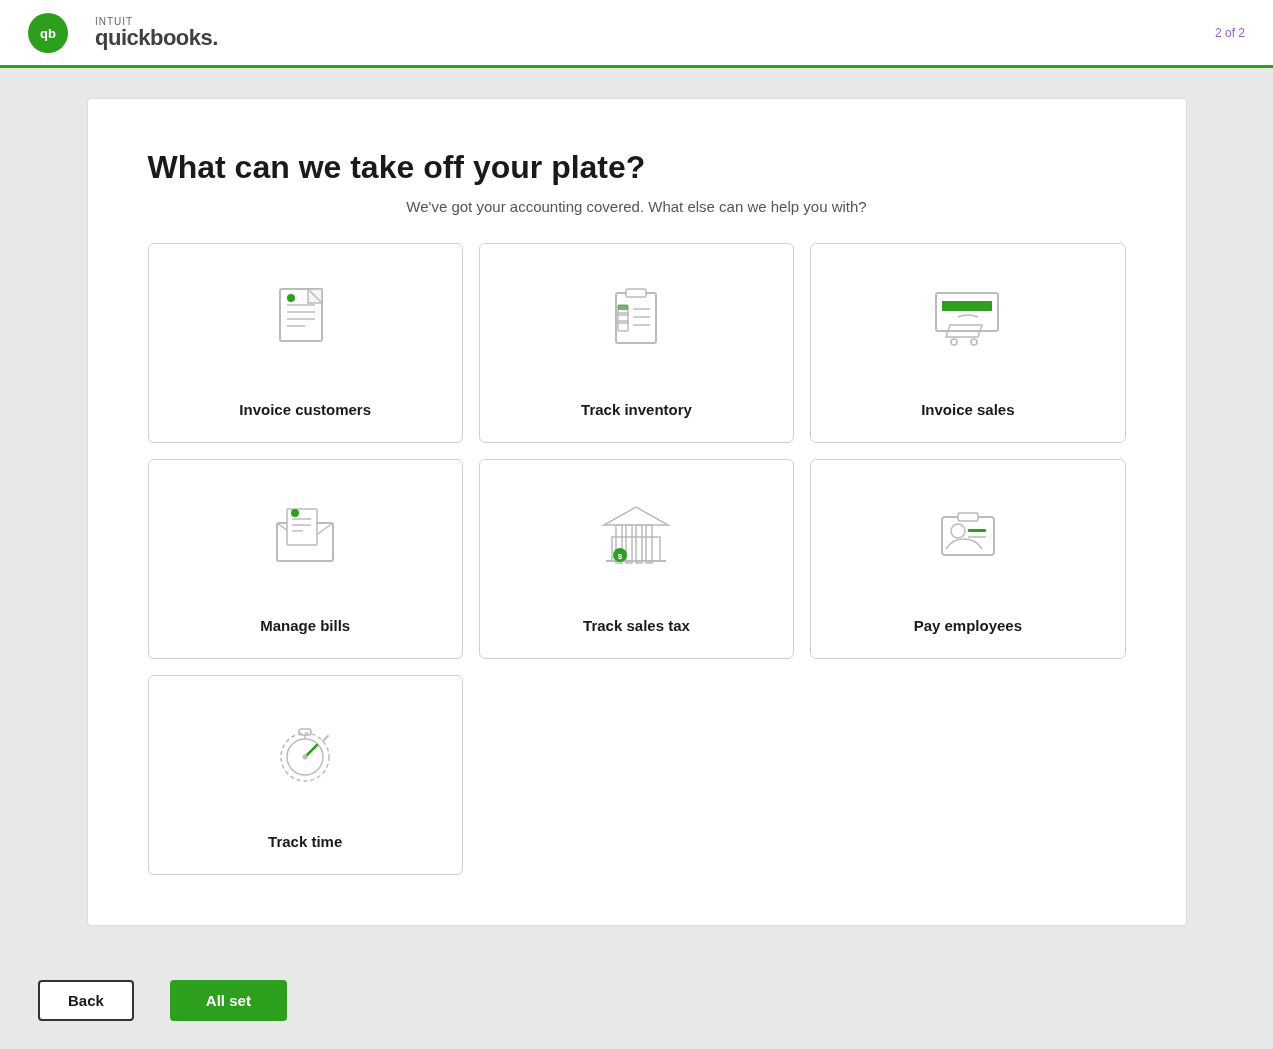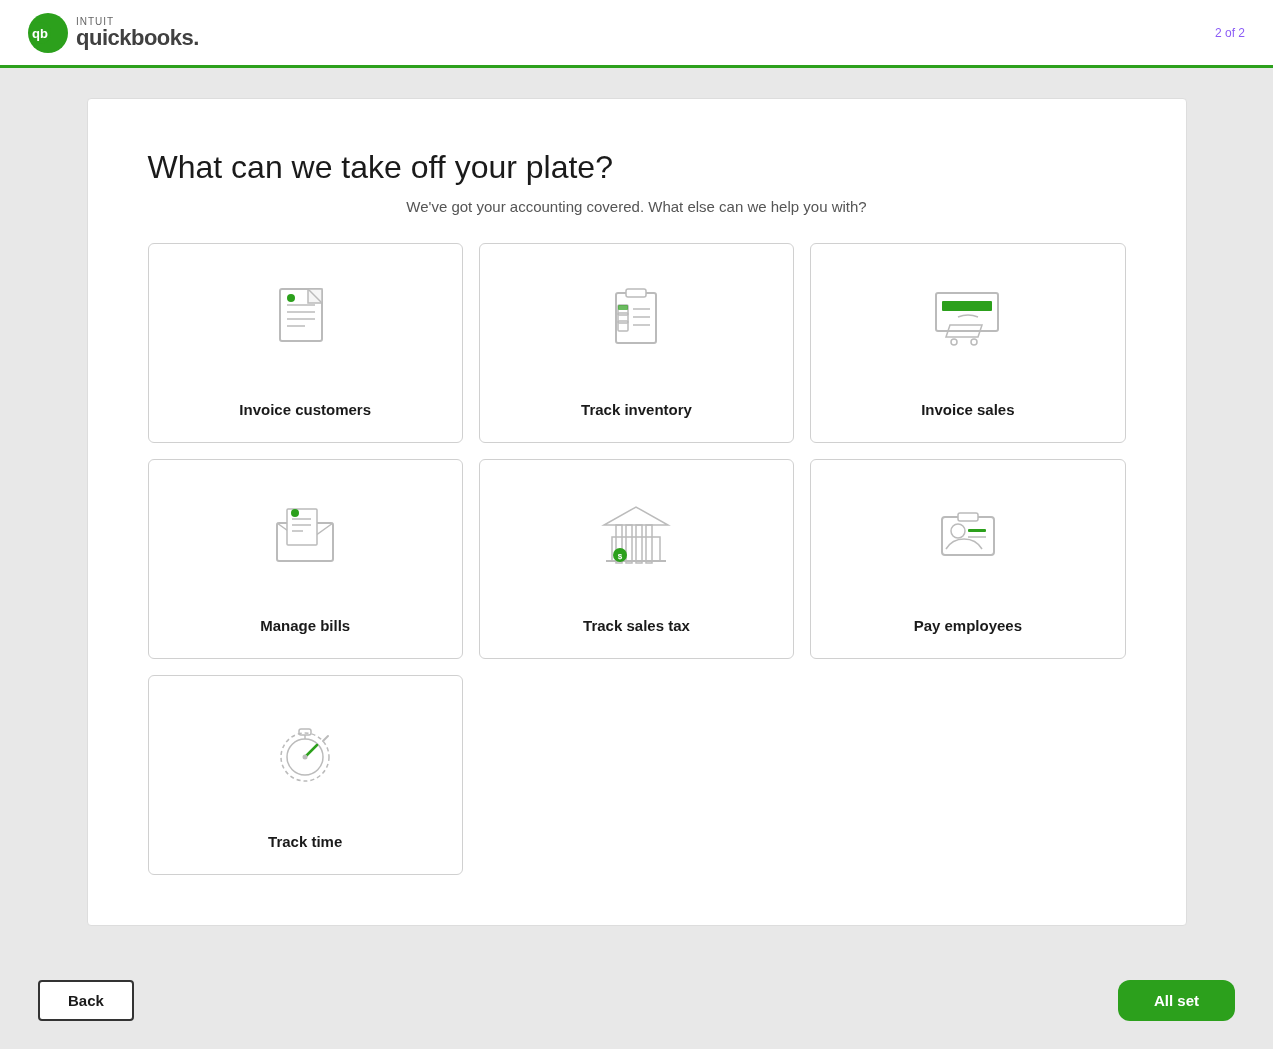--- a/index.html
+++ b/index.html
@@ -27,30 +27,31 @@
       align-items: center;
       gap: 8px;
     }
     .logo-circle {
       width: 40px;
       height: 40px;
       background: #2ca01c;
       border-radius: 50%;
       display: flex;
       align-items: center;
-      justify-content: flex-start;
+      justify-content: center;
     }
     .logo-circle svg {
       width: 24px;
       height: 24px;
     }
     .logo-text {
       display: flex;
       flex-direction: column;
       line-height: 1;
+      margin-left: 19px;
     }
     .logo-intuit {
       font-size: 10px;
       color: #666;
       letter-spacing: 1px;
       text-transform: uppercase;
     }
     .logo-qb {
       font-size: 22px;
       font-weight: 700;
@@ -73,21 +74,21 @@
     .card {
       background: #fff;
       border: 1px solid #ddd;
       border-radius: 4px;
       padding: 50px 60px 50px 60px;
       width: 1100px;
       min-height: 820px;
     }
     .card-title {
       font-size: 32px;
-      font-weight: 400;
+      font-weight: 700;
       color: #1a1a1a;
       margin-bottom: 12px;
     }
     .card-subtitle {
       font-size: 15px;
       color: #555;
       margin-bottom: 28px;
       text-align: center;
     }
 
@@ -124,42 +125,43 @@
       font-size: 15px;
       font-weight: 600;
       color: #1a1a1a;
       text-align: center;
       margin-top: 12px;
     }
 
     
     .footer {
       display: flex;
-      justify-content: space-between;
+      justify-content: flex-start;
       align-items: center;
       padding: 28px 38px;
+      gap: 36px;
     }
     .btn-back {
       border: 2px solid #333;
       background: #fff;
       color: #1a1a1a;
       font-size: 15px;
       font-weight: 600;
       padding: 10px 28px;
       border-radius: 4px;
       cursor: pointer;
     }
     .btn-allset {
       background: #2ca01c;
       color: #fff;
       font-size: 15px;
       font-weight: 700;
       padding: 12px 36px;
       border: none;
-      border-radius: 12px;
+      border-radius: 4px;
       cursor: pointer;
     }
   </style>
 </head>
 <body>
 
 <div class="header">
   <div class="logo-area">
     <div class="logo-circle">
 

